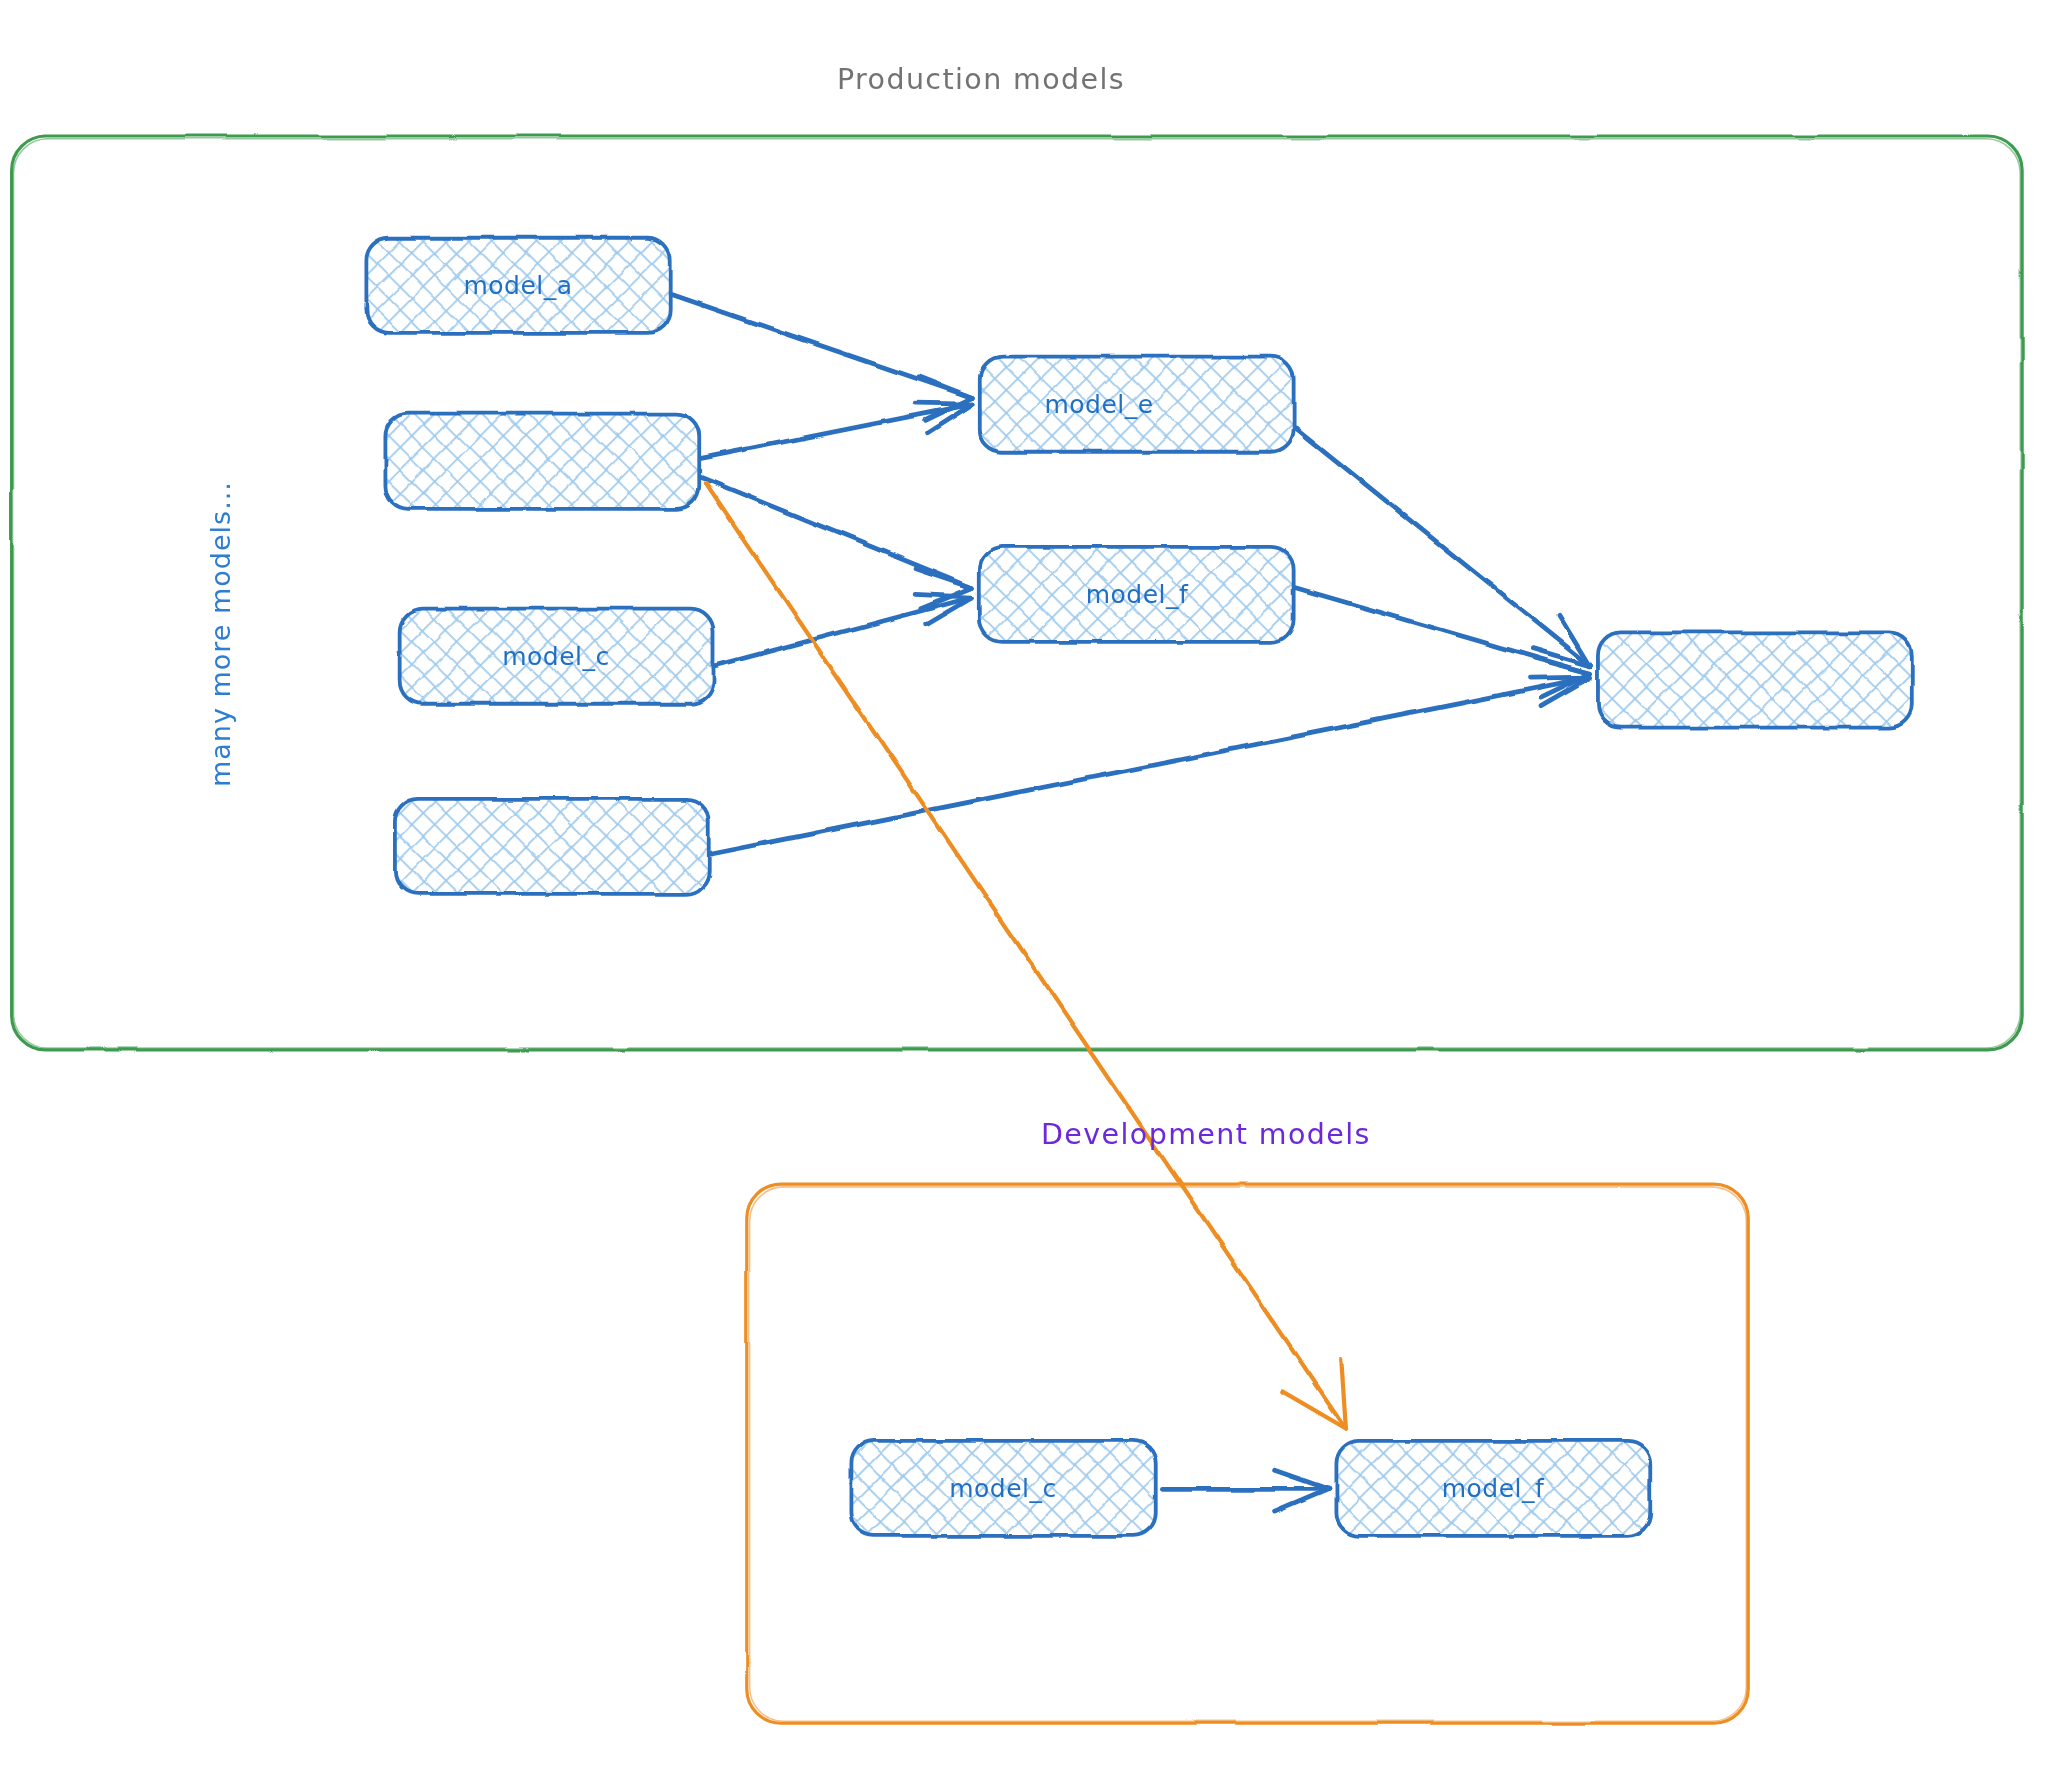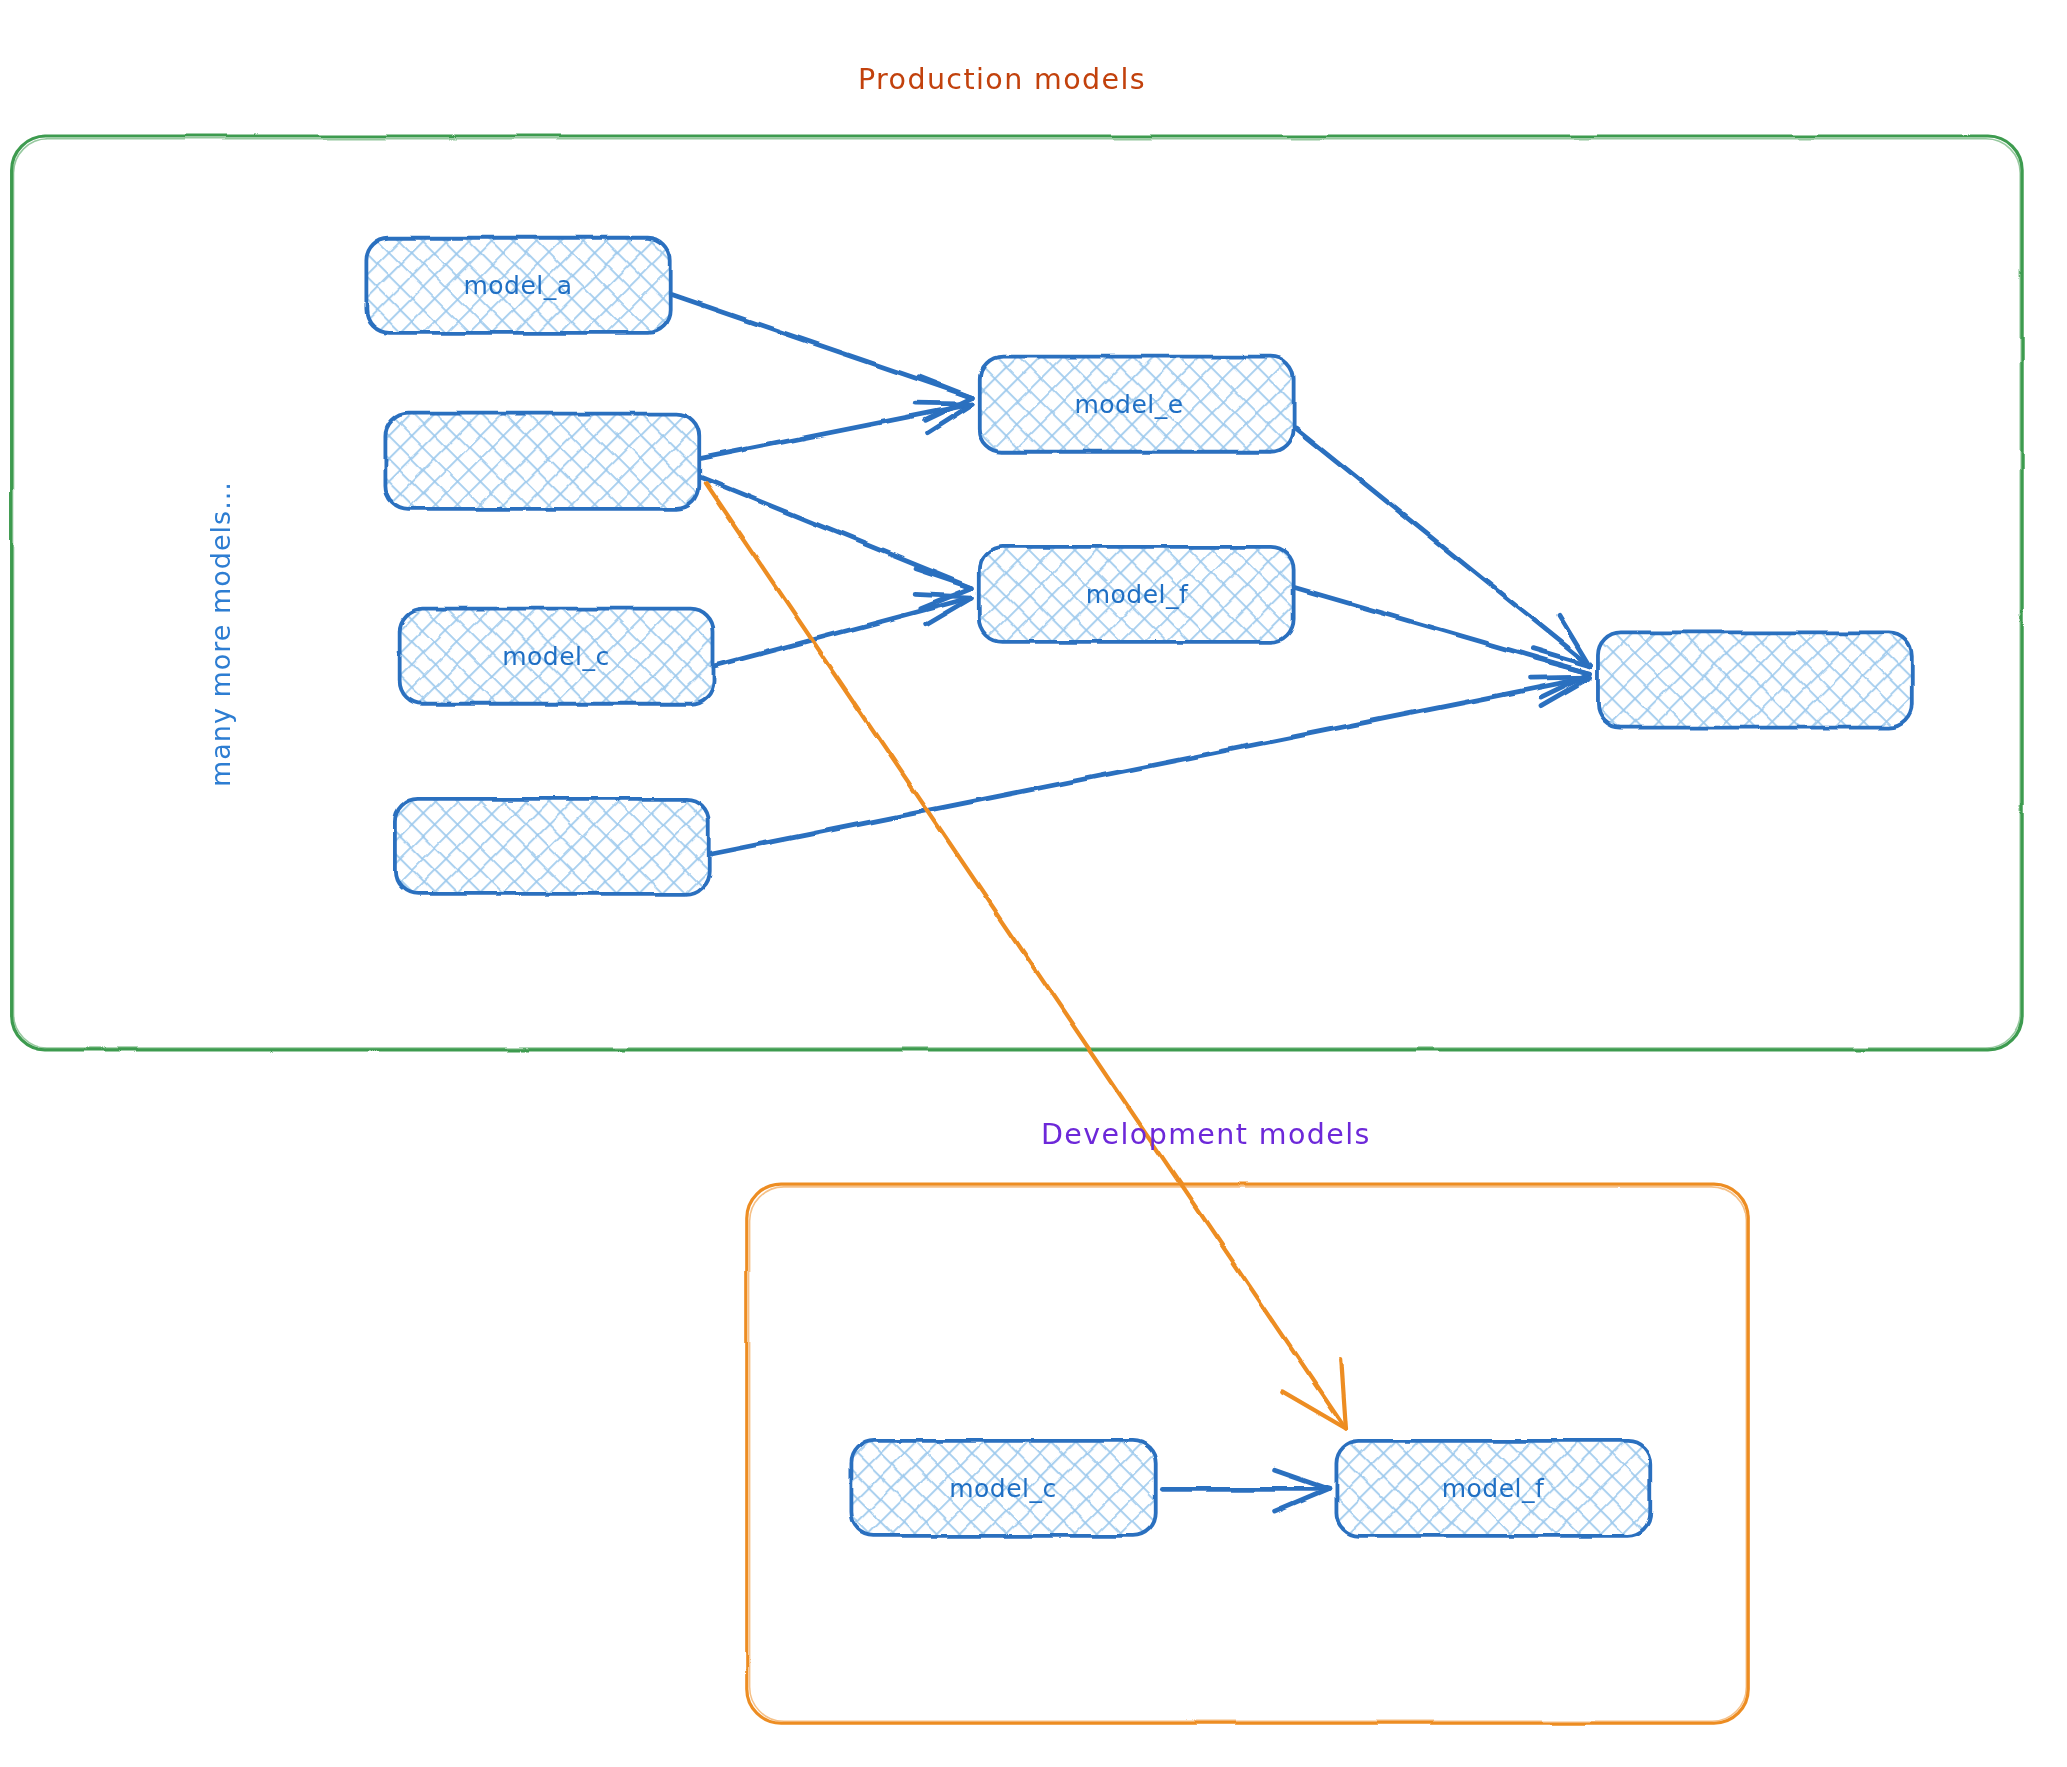--- a/index.html
+++ b/index.html
@@ -26,22 +26,22 @@
     height: 1767px;
   }
   .group-title {
     position: absolute;
     font-family: "DejaVu Sans", sans-serif;
     font-size: 28.5px;
     letter-spacing: 1.4px;
     white-space: nowrap;
   }
   #title-production {
-    color: #c2410c;
-    left: 858px;
+    color: #737373;
+    left: 837px;
     top: 63px;
   }
   #title-development {
     color: #6d28d9;
     left: 1041px;
     top: 1118px;
   }
   .node {
     position: absolute;
     display: flex;
@@ -206,21 +206,21 @@
   <div class="group-title" id="title-development">Development models</div>
 
   <div id="side-note">many more models...</div>
 
   <div class="node" style="left:366px;top:238px;width:304px;height:95px;">
     <span class="node-inner">model_a</span>
   </div>
   <div class="node" style="left:399px;top:609px;width:314px;height:95px;">
     <span class="node-inner">model_c</span>
   </div>
-  <div class="node" style="left:972px;top:357px;width:314px;height:95px;">
+  <div class="node" style="left:942px;top:357px;width:314px;height:95px;">
     <span class="node-inner">model_e</span>
   </div>
   <div class="node" style="left:980px;top:547px;width:314px;height:95px;">
     <span class="node-inner">model_f</span>
   </div>
   <div class="node" style="left:851px;top:1441px;width:304px;height:95px;">
     <span class="node-inner">model_c</span>
   </div>
   <div class="node" style="left:1336px;top:1441px;width:314px;height:95px;">
     <span class="node-inner">model_f</span>

